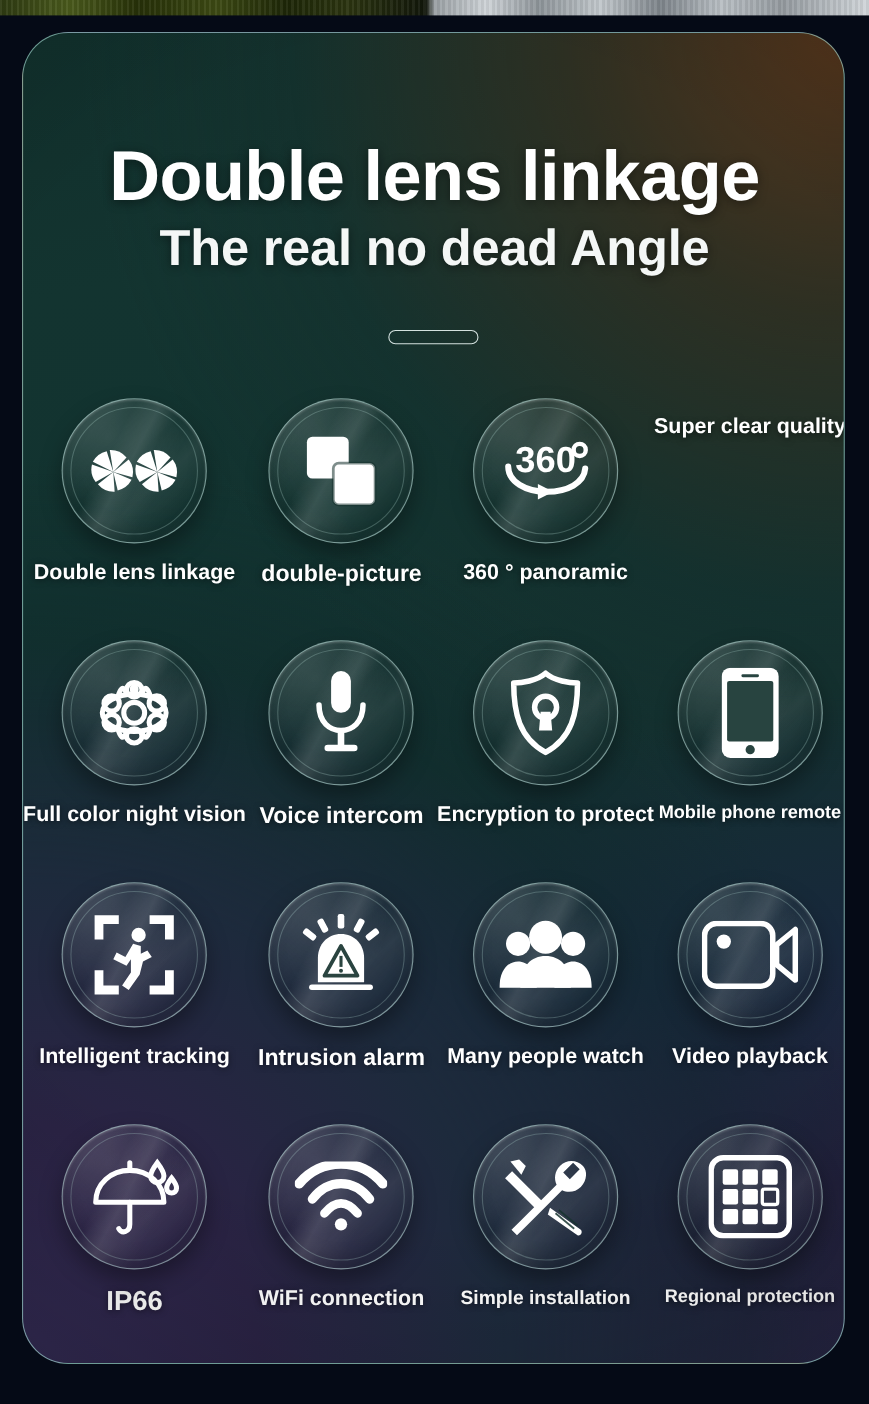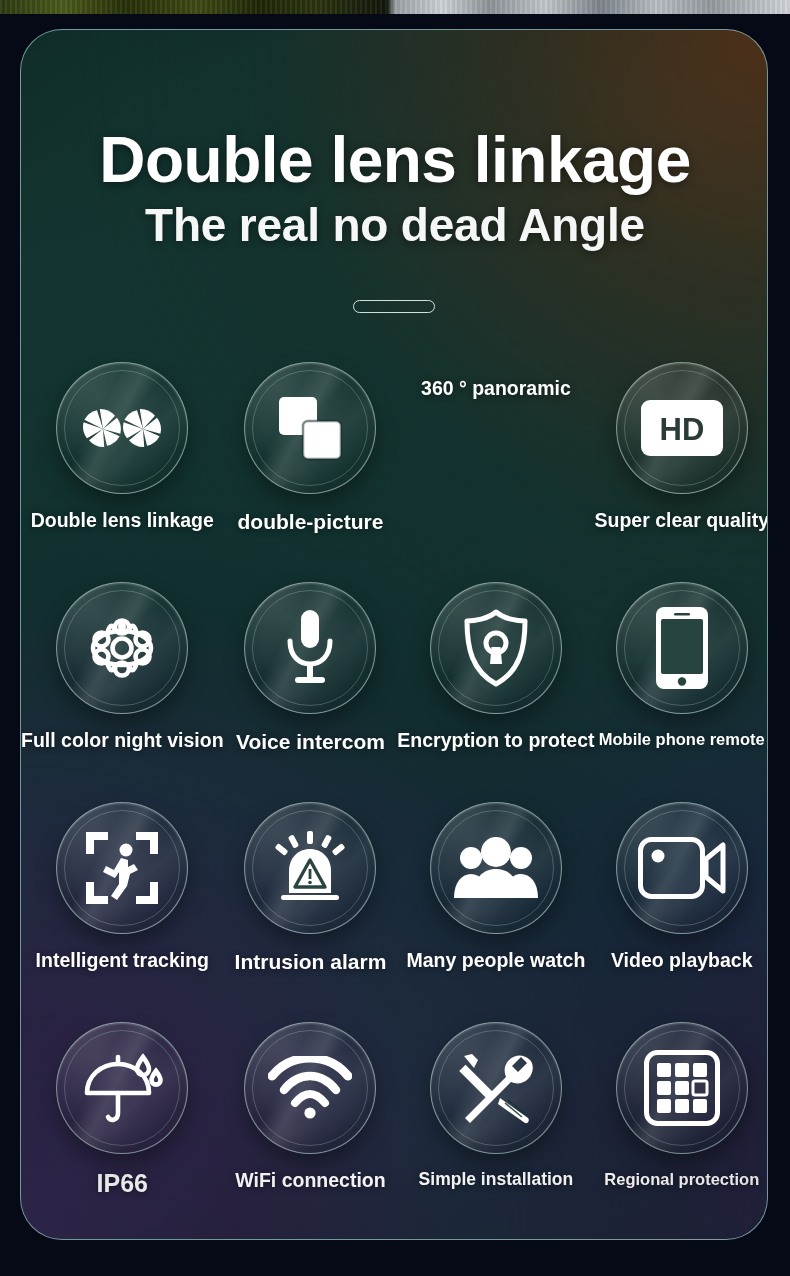--- a/index.html
+++ b/index.html
@@ -183,30 +183,32 @@
       <div class="glass-circle">
         <svg width="66" height="66" viewBox="0 0 66 66">
           <rect x="2" y="2" width="38" height="38" rx="5" fill="#fff"></rect>
           <rect x="26" y="26" width="38" height="38" rx="5" fill="#fff" stroke="rgba(20,48,44,.55)" stroke-width="2.5"></rect>
         </svg>
       </div>
       <div class="feature-label lbl-lg">double-picture</div>
     </div>
 
     <div class="feature-cell">
+      <div class="glass-circle">
+        <svg width="86" height="62" viewBox="0 0 86 62">
+          <path d="M9,27 C9,41 25,50 44,50 C63,50 78,42 79,29" fill="none" stroke="#fff" stroke-width="5.5" stroke-linecap="round"></path>
+          <path d="M36,43 L50,50 L36,57 Z" fill="#fff"></path>
+          <text x="43" y="32" text-anchor="middle" font-family="Liberation Sans, sans-serif" font-size="33" font-weight="bold" fill="#fff">360</text>
+          <circle cx="74" cy="12" r="5.5" fill="none" stroke="#fff" stroke-width="4"></circle>
+        </svg>
+      </div>
       <div class="feature-label lbl-md">360 ° panoramic</div>
     </div>
 
     <div class="feature-cell">
-      <div class="glass-circle">
-        <svg width="82" height="56" viewBox="0 0 82 56">
-          <rect x="0" y="0" width="82" height="56" rx="9" fill="#fff"></rect>
-          <text x="41" y="40" text-anchor="middle" font-family="Liberation Sans, sans-serif" font-size="31" font-weight="bold" fill="#2b3b38">HD</text>
-        </svg>
-      </div>
       <div class="feature-label lbl-md">Super clear quality</div>
     </div>
 
     <div class="feature-cell">
       <div class="glass-circle">
         <svg width="80" height="80" viewBox="0 0 80 80">
           <g fill="none" stroke="#fff" stroke-width="4.6" stroke-linejoin="round">
             <ellipse cx="40" cy="40" rx="29" ry="17"></ellipse>
             <circle cx="40" cy="40" r="9.5"></circle>
             <path d="M40,23 C34,14 46,14 40,23 Z"></path>

